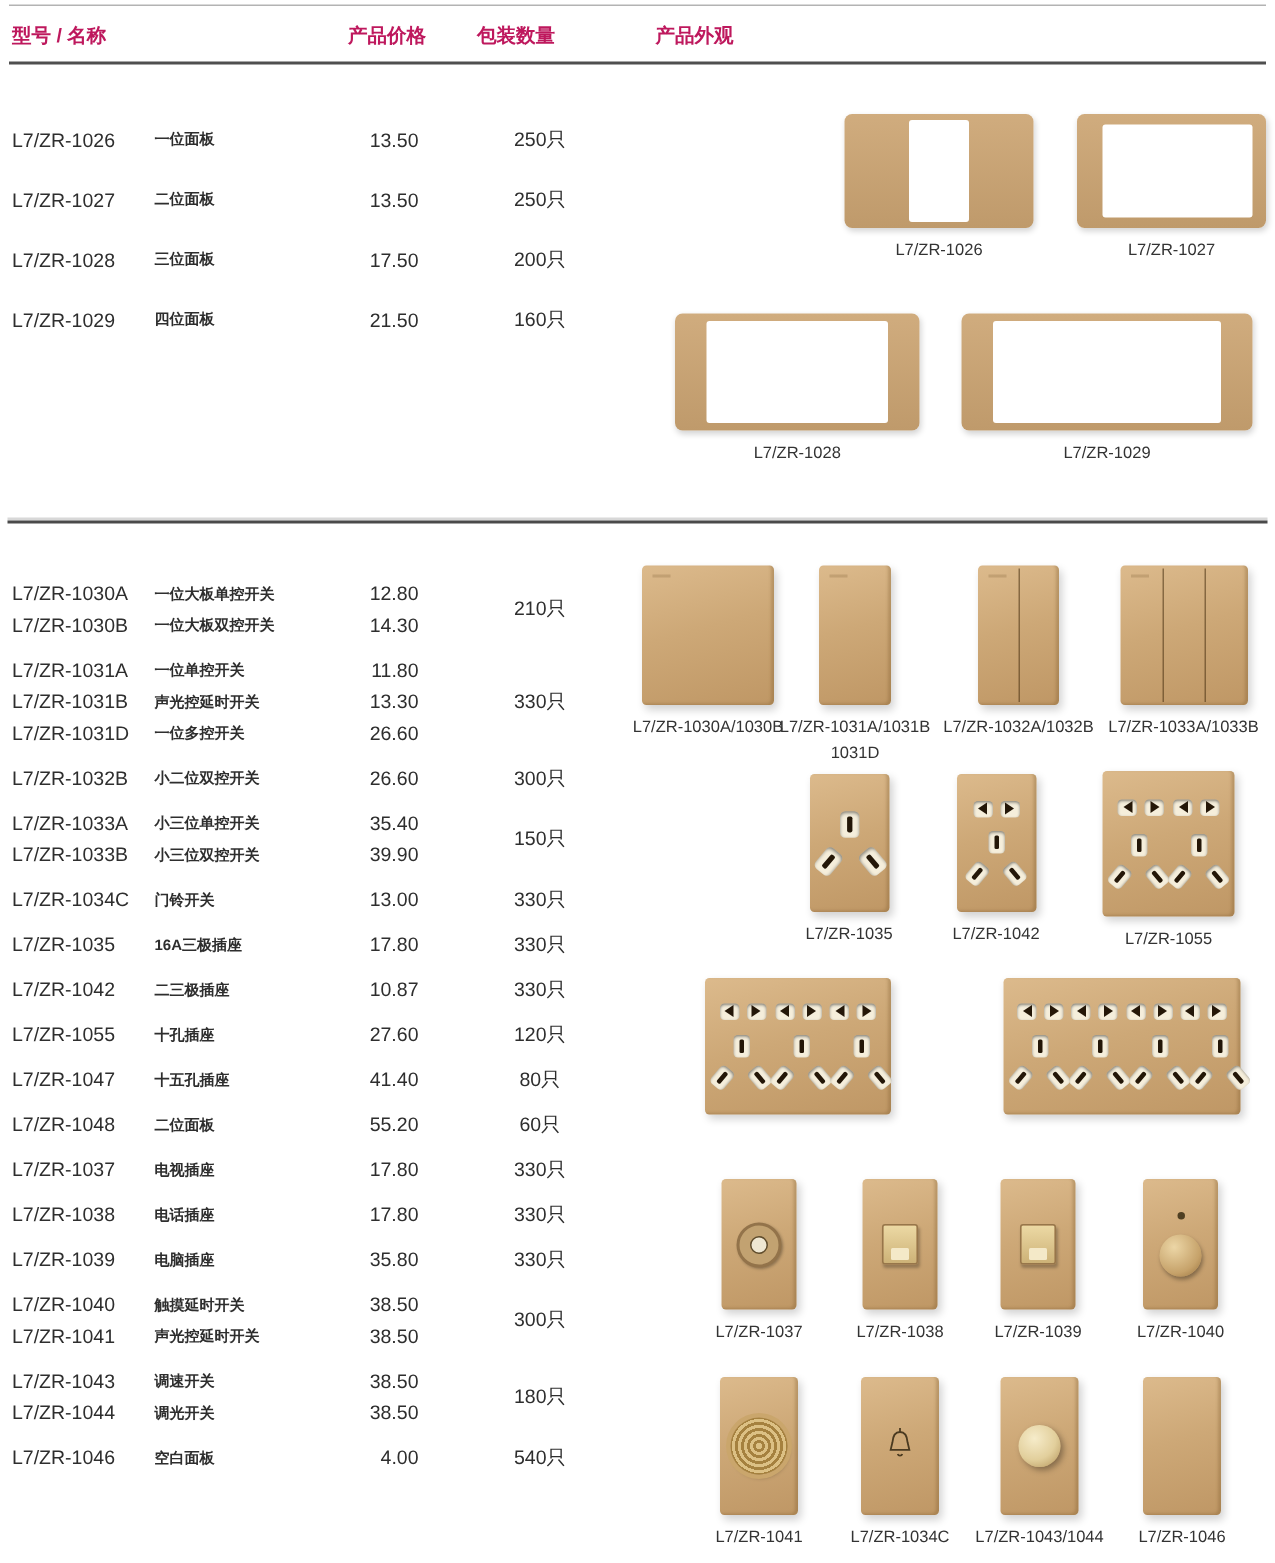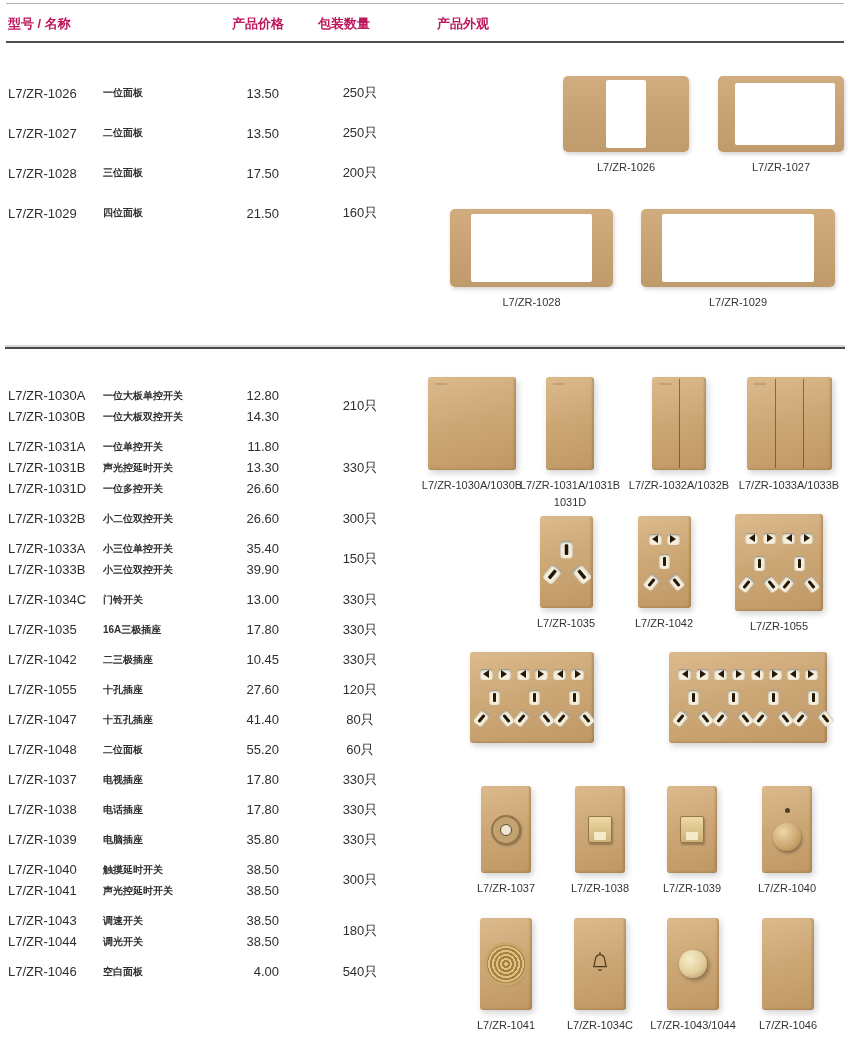--- a/index.html
+++ b/index.html
@@ -251,21 +251,21 @@
             <span class="c-price">17.80</span>
           </div>
         </div>
         <div class="tqty">330只</div>
       </div>
       <div class="tgroup">
         <div class="trows">
           <div class="trow">
             <span class="c-model">L7/ZR-1042</span>
             <span class="c-name">二三极插座</span>
-            <span class="c-price">10.45</span>
+            <span class="c-price">10.87</span>
           </div>
         </div>
         <div class="tqty">330只</div>
       </div>
       <div class="tgroup">
         <div class="trows">
           <div class="trow">
             <span class="c-model">L7/ZR-1055</span>
             <span class="c-name">十孔插座</span>
             <span class="c-price">27.60</span>

